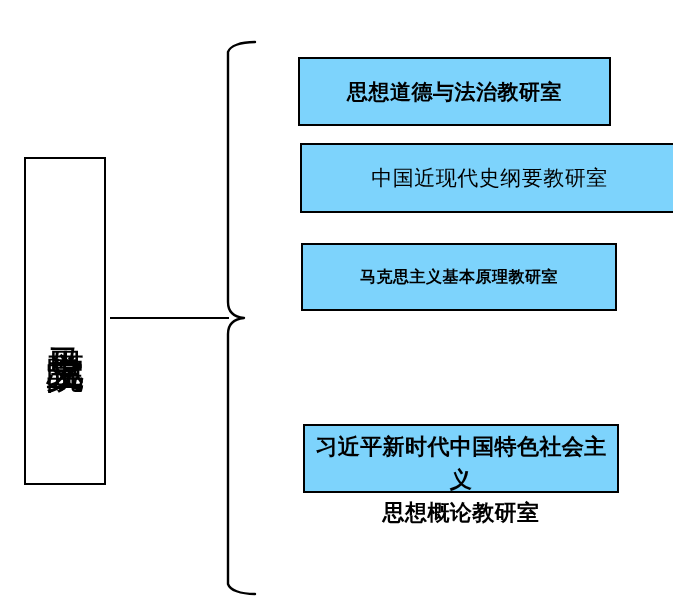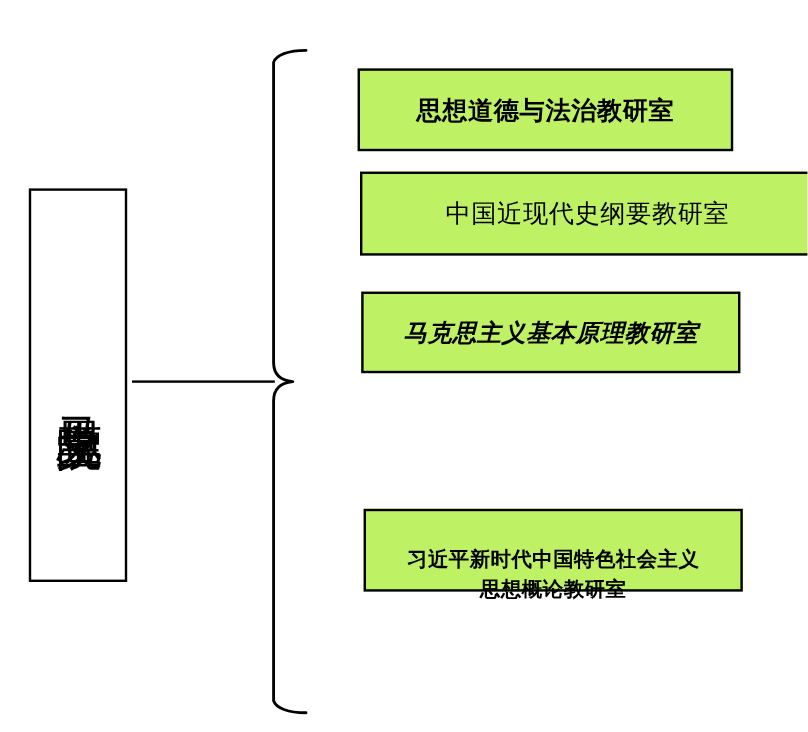--- a/index.html
+++ b/index.html
@@ -59,21 +59,21 @@
     top: 40px;
     width: 80px;
     height: 560px;
   }
 
   
   .child-box {
     position: absolute;
     border: 2px solid #000000;
     box-sizing: border-box;
-    background: #bef264;
+    background: #7dd3fc;
     display: flex;
     align-items: center;
     justify-content: center;
     text-align: center;
     padding: 0 6px;
   }
   .child-label {
     display: block;
     width: 100%;
     white-space: pre-line;
@@ -81,27 +81,27 @@
   }
 
   
   .box-1 { left: 298px; top: 57px;  width: 313px; height: 69px; }
   .box-1 .child-label { font-size: 21px; font-weight: bold; letter-spacing: 0.5px; }
 
   .box-2 { left: 300px; top: 143px; width: 379px; height: 70px; }
   .box-2 .child-label { font-size: 21px; font-weight: 400; letter-spacing: 0.5px; }
 
   .box-3 { left: 301px; top: 243px; width: 316px; height: 68px; }
-  .box-3 .child-label { font-size: 20px; font-weight: bold; letter-spacing: 0.5px; font-style: italic; }
+  .box-3 .child-label { font-size: 16px; font-weight: bold; letter-spacing: 0.5px; }
 
   .box-4 { left: 302px; top: 326px; width: 316px; height: 82px; }
   .box-4 .child-label { font-size: 16px; font-weight: 400; line-height: 1.55; letter-spacing: 0.4px; }
 
   .box-5 { left: 303px; top: 424px; width: 316px; height: 69px; }
-  .box-5 .child-label { font-size: 17px; font-weight: bold; line-height: 1.5; letter-spacing: 0.4px; margin-top: 41px; }
+  .box-5 .child-label { font-size: 22px; font-weight: bold; line-height: 1.5; letter-spacing: 0.4px; margin-top: 41px; }
 
   .box-6 { left: 304px; top: 510px; width: 316px; height: 74px; }
   .box-6 .child-label { font-size: 22px; font-weight: bold; letter-spacing: 0.5px; }
 </style>
 </head>
 <body>
 
 <div id="canvas">
 
   <div class="root-node">

